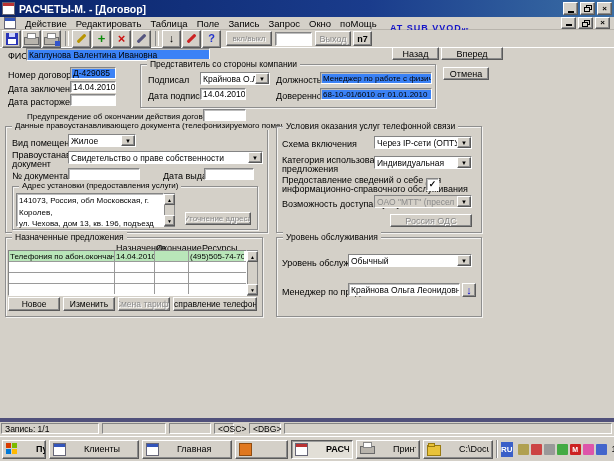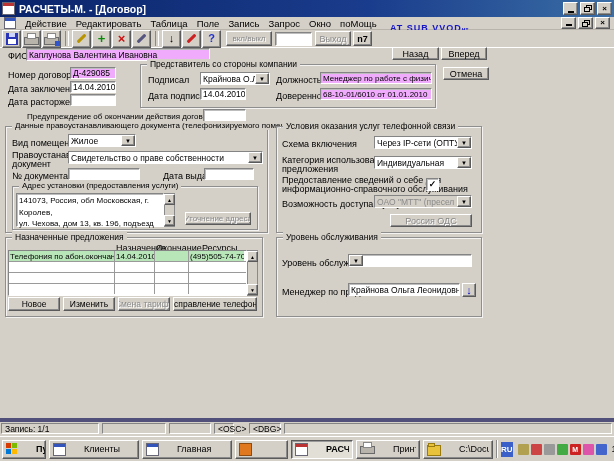--- a/index.html
+++ b/index.html
@@ -21,21 +21,21 @@
     border-bottom:1px solid #fff;display:flex;align-items:center;padding:0 2px;box-sizing:border-box}
   
   .raised{background:#d4d0c8;border:1px solid;border-color:#ffffff #5a5a5a #5a5a5a #ffffff;
     box-shadow:inset -1px -1px 0 #8a8a8a}
   .sunken{background:#fff;border:1px solid;border-color:#848484 #ffffff #ffffff #848484;
     box-shadow:inset 1px 1px 0 #bdbdbd}
   .btn{display:flex;align-items:center;justify-content:center;box-sizing:border-box;
     font-size:9px;white-space:nowrap;cursor:default;overflow:hidden}
   .field{display:flex;align-items:center;box-sizing:border-box;padding:0 2px;
     font-size:8.5px;white-space:nowrap;overflow:hidden}
-  .gray-fill{background:#f0abfc}
+  .gray-fill{background:#3b82f6}
   .disabled{color:#8a8a8a;text-shadow:1px 1px 0 #ffffff}
   .winbtn{width:13px;height:11px;display:flex;align-items:center;justify-content:center;
     font-size:8px;font-weight:bold;line-height:1}
   .lbl{white-space:nowrap}
   
   .group{border:1px solid #8e8e8e;box-shadow:inset 1px 1px 0 rgba(255,255,255,.75),1px 1px 0 rgba(255,255,255,.75);
     box-sizing:border-box}
   .gtitle{position:absolute;top:-6px;left:6px;background:#d4d0c8;padding:0 3px;font-size:8.5px;white-space:nowrap}
   
   .combo{display:flex;align-items:stretch;box-sizing:border-box}
@@ -171,21 +171,21 @@
   <span class="btn raised disabled" style="width:46px;height:15px;margin-left:4px;font-size:8px">вкл/выкл</span>
   <span class="field sunken" style="width:37px;height:14px;margin-left:3px;background:#fff"></span>
   <span class="btn raised disabled" style="width:36px;height:15px;margin-left:3px">Выход</span>
   <span class="btn raised" style="width:19px;height:15px;margin-left:2px;font-weight:bold">n7</span>
 </div>
 
 <span class="abs lbl" style="left:8px;top:51px">ФИО</span>
 <div class="abs field sunken gray-fill" style="left:26px;top:48px;width:184px;height:13px">Каплунова Валентина Ивановна</div>
 
 <div class="abs btn raised" style="left:392px;top:47px;width:47px;height:13px">Назад</div>
-<div class="abs btn raised" style="left:441px;top:47px;width:46px;height:13px">Вперед</div>
+<div class="abs btn raised" style="left:441px;top:47px;width:62px;height:13px">Вперед</div>
 <div class="abs btn raised" style="left:443px;top:67px;width:46px;height:13px">Отмена</div>
 
 <span class="abs lbl" style="left:8px;top:70px">Номер договора</span>
 <div class="abs field sunken gray-fill" style="left:70px;top:67px;width:46px;height:12px">Д-429085</div>
 <span class="abs lbl" style="left:8px;top:84px">Дата заключения</span>
 <div class="abs field sunken" style="left:70px;top:81px;width:46px;height:12px">14.04.2010</div>
 <span class="abs lbl" style="left:8px;top:97px">Дата расторжения</span>
 <div class="abs field sunken" style="left:70px;top:94px;width:46px;height:12px"></div>
 
 <div class="abs group" style="left:140px;top:64px;width:296px;height:44px">
@@ -305,20 +305,21 @@
 <div class="abs btn raised" style="left:8px;top:297px;width:52px;height:14px;font-size:8.5px">Новое</div>
 <div class="abs btn raised" style="left:63px;top:297px;width:52px;height:14px;font-size:8.5px">Изменить</div>
 <div class="abs btn raised disabled" style="left:118px;top:297px;width:52px;height:14px;font-size:8.5px">Смена тарифа</div>
 <div class="abs btn raised" style="left:173px;top:297px;width:84px;height:14px;font-size:8.5px">Исправление телефона</div>
 
 <div class="abs group" style="left:276px;top:237px;width:206px;height:80px">
   <span class="gtitle">Уровень обслуживания</span>
 </div>
 <span class="abs lbl" style="left:282px;top:258px">Уровень обслуживания</span>
 <div class="abs combo sunken" style="left:348px;top:254px;width:124px;height:13px">
+  <span class="val">Обычный</span>
   <span class="arrow raised">▼</span>
 </div>
 <span class="abs lbl" style="left:282px;top:287px">Менеджер по продажам</span>
 <div class="abs field sunken" style="left:348px;top:283px;width:112px;height:13px">Крайнова Ольга Леонидовна</div>
 <div class="abs btn raised" style="left:462px;top:283px;width:14px;height:14px">
   <span class="glyph" style="color:#0000d0;font-size:11px">↓</span>
 </div>
 
 <div class="abs edge-strip"></div>
 

